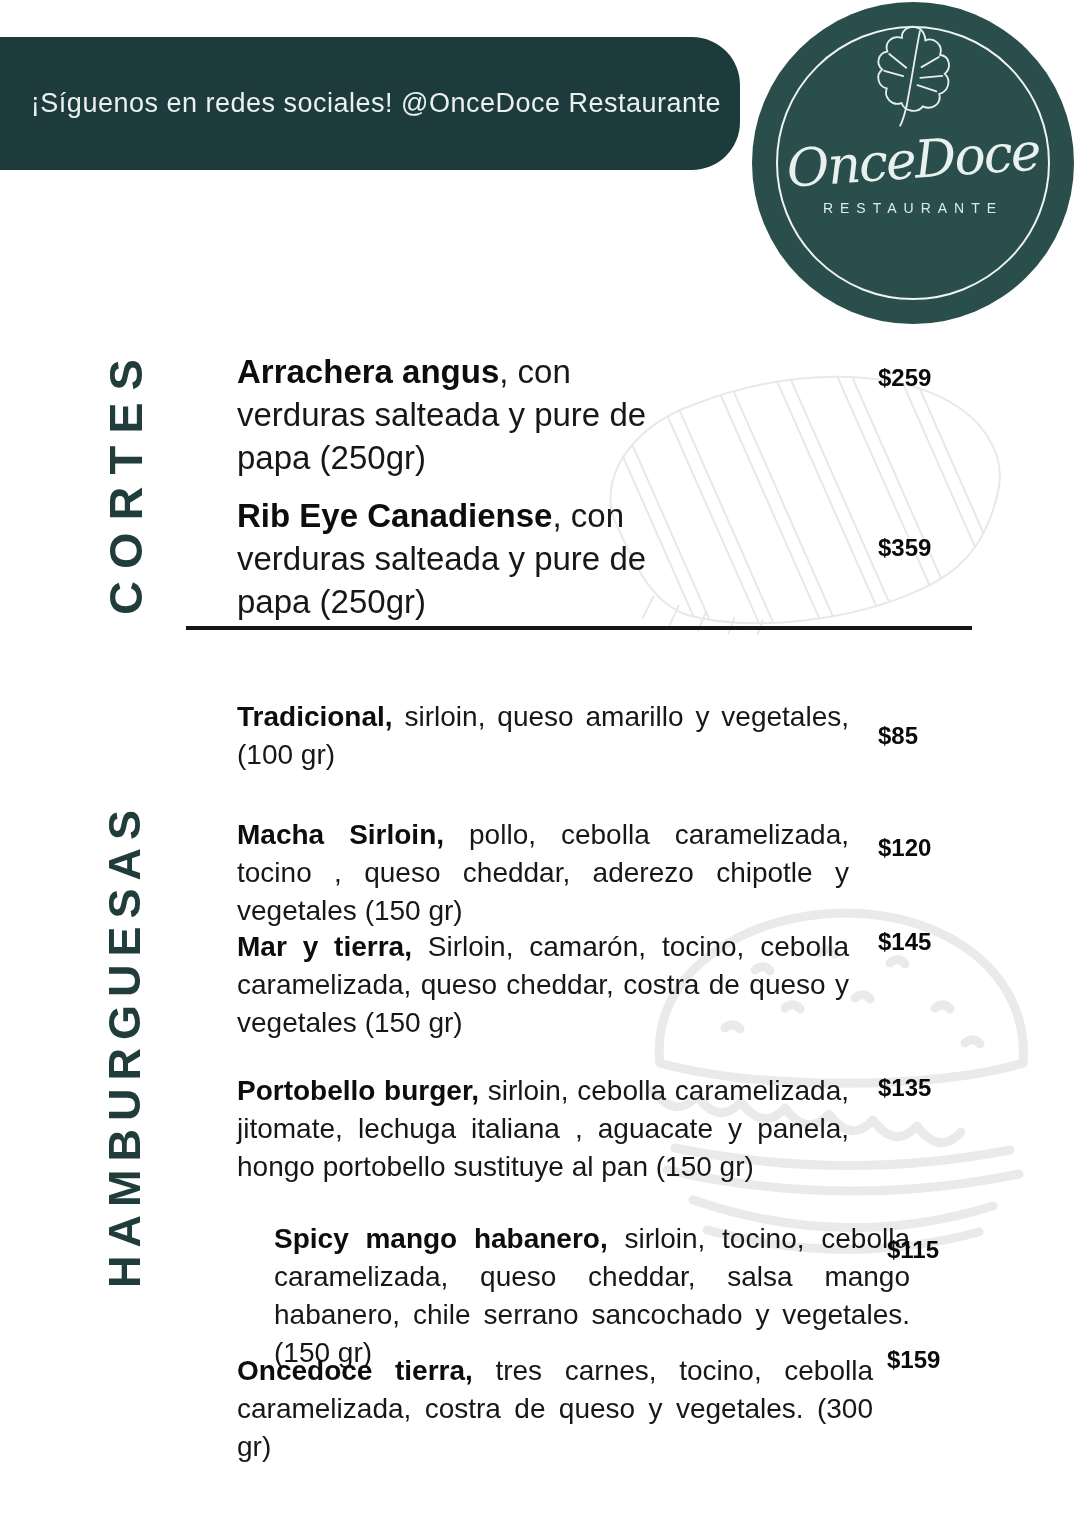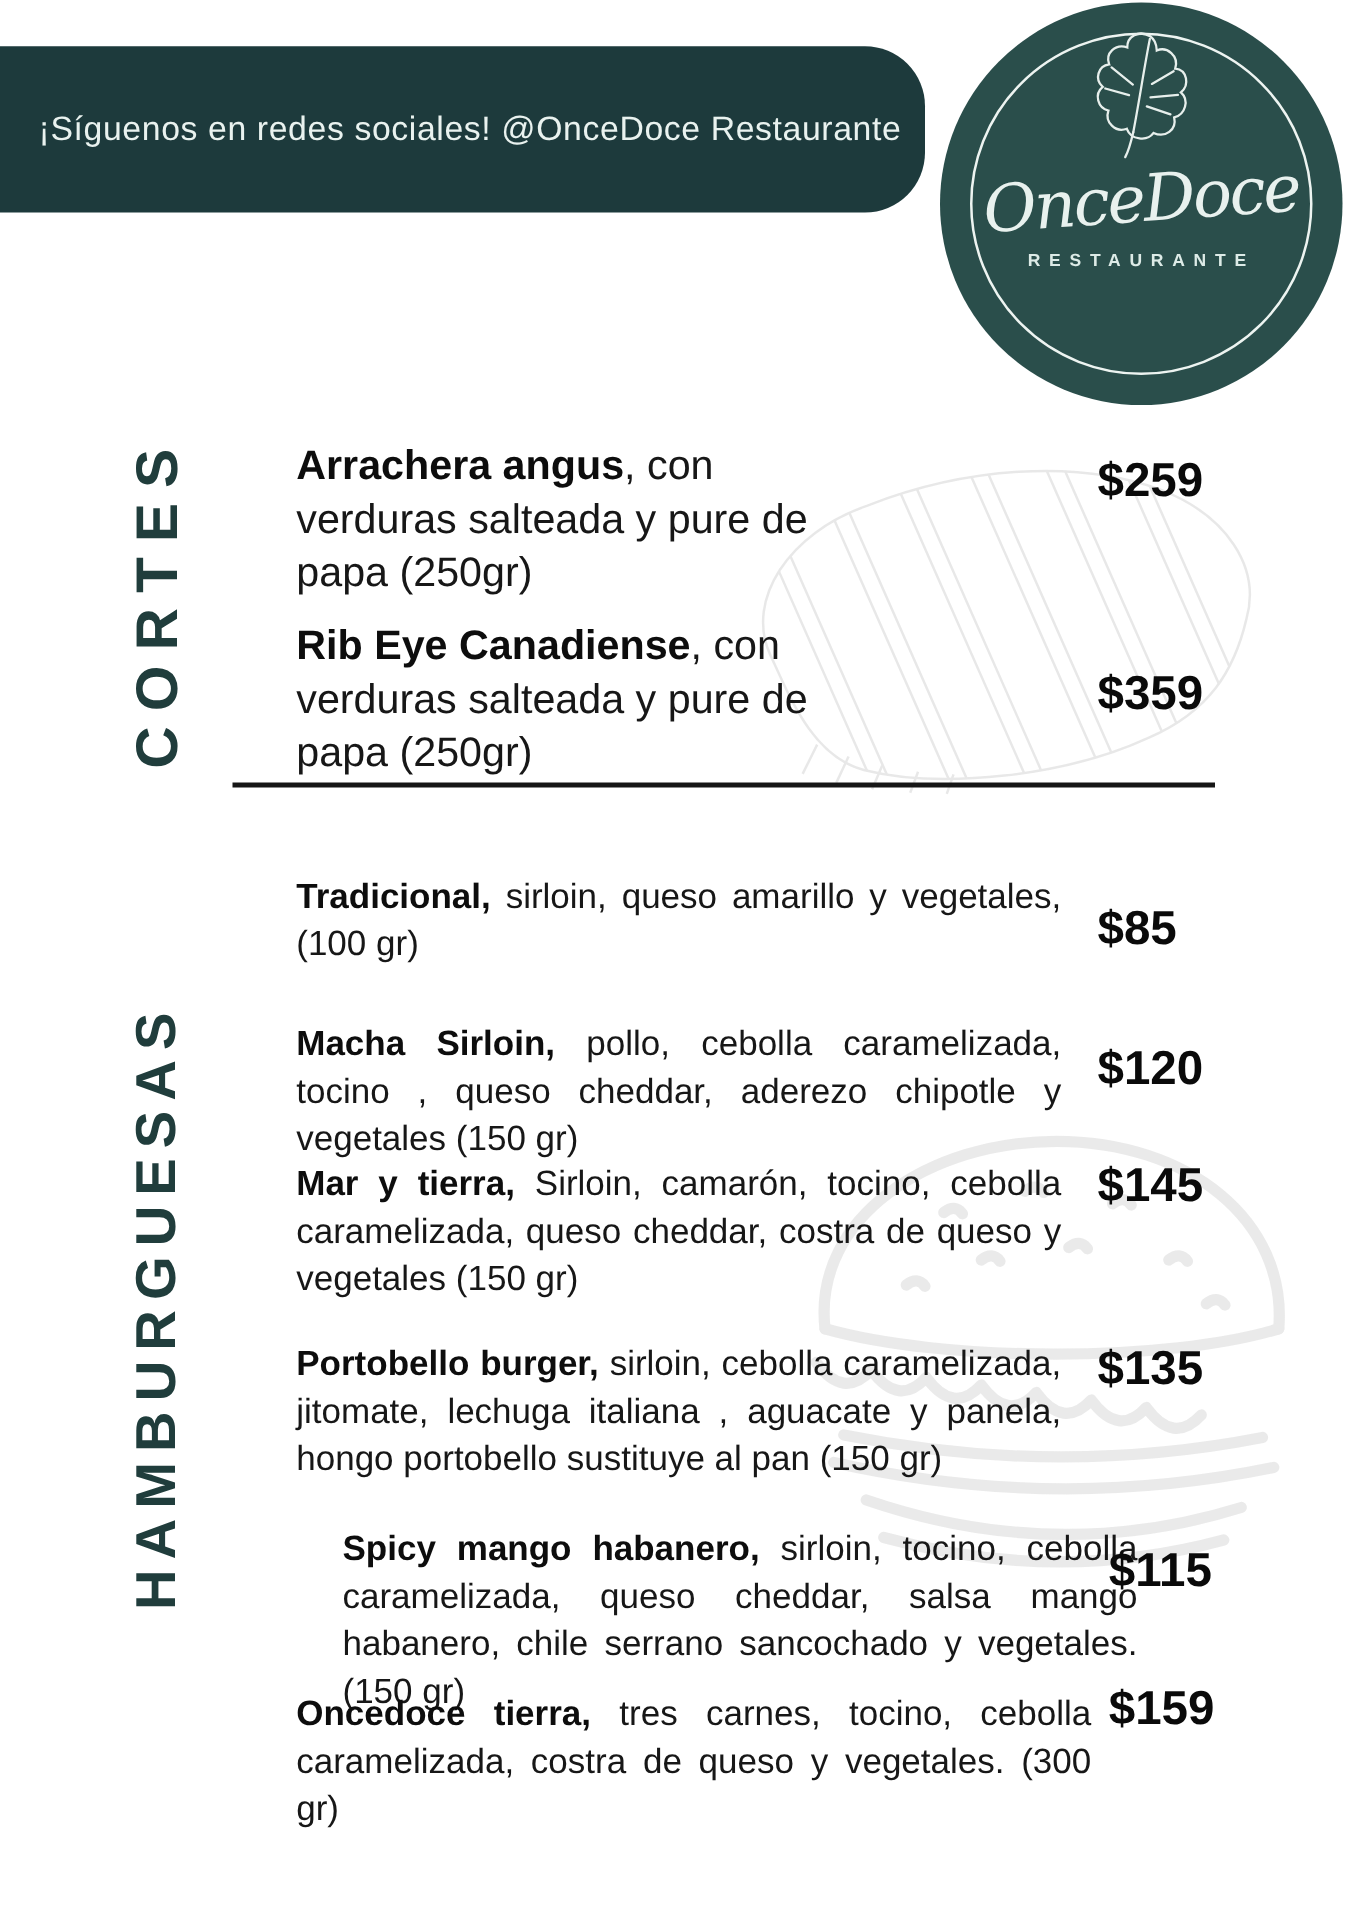--- a/index.html
+++ b/index.html
@@ -13,40 +13,40 @@
 
   
   .logo{position:absolute;left:752px;top:2px;width:322px;height:322px;border-radius:50%;
         background:#2a4e4b;}
   .logo-ring{position:absolute;inset:24px;border:2.5px solid #edf4f1;border-radius:50%;}
   .logo-leaf{position:absolute;left:50%;top:20px;transform:translateX(-50%) rotate(6deg);}
   .logo-name{position:absolute;left:0;right:0;top:128px;text-align:center;color:#e8f1ee;
              font-family:"DejaVu Serif",serif;font-style:italic;font-size:52px;
              transform:rotate(-4deg);letter-spacing:-2px;}
   .logo-sub{position:absolute;left:0;right:0;top:198px;text-align:center;color:#ddebe7;
-            font-size:14px;font-weight:bold;letter-spacing:7px;}
+            font-size:14px;font-weight:normal;letter-spacing:7px;}
 
   
   .vlabel{position:absolute;white-space:nowrap;font-weight:bold;color:#203d3c;
           transform:translate(-50%,-50%) rotate(-90deg);}
   .vlabel.cortes{left:125px;top:481px;font-size:47px;letter-spacing:12px;}
   .vlabel.hamb{left:125px;top:1045px;font-size:45px;letter-spacing:8px;}
 
   
   .wm{position:absolute;opacity:.55;}
   .wm-steak{left:545px;top:365px;transform:rotate(-6deg);}
   .wm-burger{left:605px;top:858px;opacity:.7;}
 
   
   .item{position:absolute;left:237px;width:712px;}
   .desc{margin:0;color:#171717;font-size:28px;line-height:38px;}
   .desc b{font-weight:bold;color:#0d0d0d;}
   .cortes-item .desc{font-size:33px;line-height:43px;width:452px;}
   .wide{width:612px;text-align:justify;}
-  .price{position:absolute;left:641px;font-size:38px;font-weight:bold;color:#0a0a0a;white-space:nowrap;}
+  .price{position:absolute;left:641px;font-size:24px;font-weight:bold;color:#0a0a0a;white-space:nowrap;}
 
   .divider{position:absolute;left:186px;top:626px;width:786px;height:4px;background:#161616;}
 </style>
 </head>
 <body>
 
 <div class="page">
 
   <svg class="wm wm-steak" width="490" height="280" viewBox="0 0 490 280">
     <defs>

